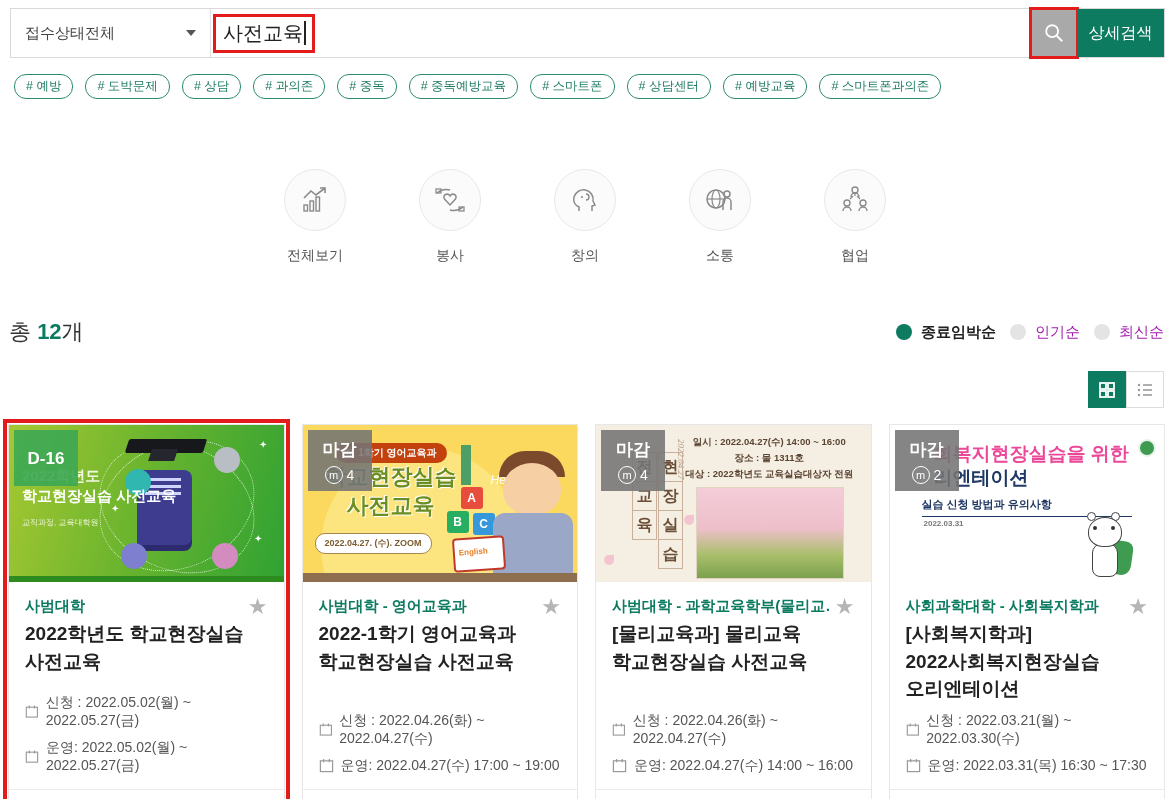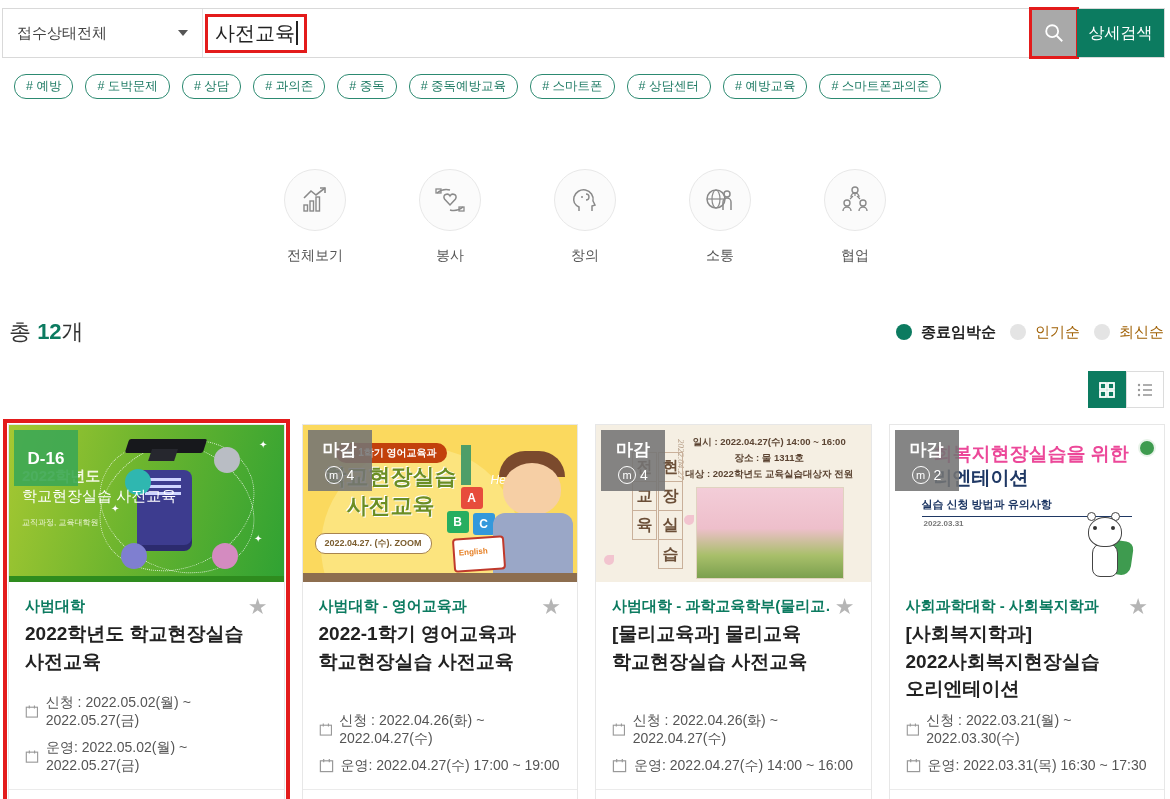--- a/index.html
+++ b/index.html
@@ -1,20 +1,20 @@
 <!DOCTYPE html>
 <html><head>
 <meta charset="utf-8">
 <style>
   * { margin:0; padding:0; box-sizing:border-box; }
   html,body { width:1170px; height:799px; overflow:hidden; background:#fff;
     font-family:"Liberation Sans","DejaVu Sans",sans-serif; color:#222; }
 
   
-  .searchbar { margin:8px 5px 0 2px; height:50px; border:1px solid #d9d9d9;
+  .searchbar { margin:8px 5px 0 10px; height:50px; border:1px solid #d9d9d9;
     display:flex; align-items:stretch; }
   .filter-dd { width:200px; display:flex; align-items:center; justify-content:space-between;
     padding:0 14px; border-right:1px solid #e2e2e2; cursor:pointer; }
   .filter-dd span { font-size:15px; color:#444; }
   .caret-down { width:0; height:0; border-left:5px solid transparent; border-right:5px solid transparent;
     border-top:6px solid #555; }
   .search-field { flex:1; display:flex; align-items:center; padding-left:2px; }
   .ann-text { border:3px solid #e31b1b; padding:3px 6px 3px 7px; display:inline-flex; align-items:center; }
   .ann-text span { font-size:20px; color:#222; }
   .text-cursor { display:inline-block; width:2px; height:24px; background:#222; margin-left:1px; }
@@ -34,21 +34,21 @@
   .cat-circle { width:62px; height:62px; border-radius:50%; background:#fbfbfb; border:1px solid #e8e8e8;
     display:flex; align-items:center; justify-content:center; }
   .cat-label { margin-top:16px; font-size:14px; color:#555; }
 
   
   .meta-row { margin-top:52px; display:flex; justify-content:space-between; align-items:center;
     padding:0 6px 0 9px; }
   .total { font-size:22px; color:#333; }
   .total b { color:#0c7b60;margin-top:43px; }
   .sorts { display:flex; align-items:center; gap:14px;padding-left:46px; }
-  .sort-opt { display:flex; align-items:center; gap:9px; cursor:pointer; font-size:15px; color:#a16207; }
+  .sort-opt { display:flex; align-items:center; gap:9px; cursor:pointer; font-size:15px; color:#a21caf; }
   .sort-opt .dot { width:16px; height:16px; border-radius:50%; background:#e4e4e4; }
   .sort-opt.active { color:#222; font-weight:bold; }
   .sort-opt.active .dot { background:#0c7b60; }
 
   
   .toggle-row { margin-top:24px; display:flex; justify-content:flex-end; padding-right:6px; }
   .vt-btn { width:38px; height:37px; display:flex; align-items:center; justify-content:center;
     border:1px solid #dcdcdc; background:#fff; cursor:pointer; }
   .vt-btn.active { background:#0c7b60; border-color:#0c7b60; }
 
@@ -73,21 +73,21 @@
   .card-title { margin-top:2px; font-size:19px; font-weight:bold; color:#222; line-height:1.45;
     word-break:keep-all; }
   .dates { margin-top:auto; padding-bottom:14px; }
   .date-row { display:flex; align-items:center; gap:7px; font-size:14px; color:#555; margin-top:9px; }
   .card-footer { border-top:1px solid #ebebeb; padding:9px 16px 10px; display:flex; align-items:center; }
 
   
   .img1 { background:linear-gradient(105deg,#a6c832 0%,#6db52e 45%,#2fa233 100%); }
   .img1 .strip { position:absolute; bottom:0; left:0; right:0; height:6px; background:#2e8c1e; }
   .img1 .t1 { position:absolute; left:13px; top:42px; color:#f2f7e0; font-size:15px; font-weight:bold; }
-  .img1 .t2 { position:absolute; left:13px; top:62px; color:#fff; font-size:15px; font-weight:normal; }
+  .img1 .t2 { position:absolute; left:13px; top:62px; color:#fff; font-size:15px; font-weight:bold; }
   .img1 .cap { position:absolute; left:13px; top:92px; color:#e8f2cf; font-size:8px; }
   .img1 .book { position:absolute; left:128px; top:45px; width:55px; height:75px; background:#3d3c8f;
     border-radius:3px 8px 8px 3px; box-shadow:0 6px 0 #2c2b6e; }
   .img1 .book::before { content:""; position:absolute; left:8px; top:8px; width:36px; height:3px;
     background:#cfd4ff; box-shadow:0 7px 0 #cfd4ff,0 14px 0 #cfd4ff; }
   .img1 .gradcap { position:absolute; left:118px; top:14px; width:78px; height:14px; background:#17181c;
     transform:skewX(-18deg); border-radius:2px; }
   .img1 .gradcap::after { content:""; position:absolute; left:26px; top:10px; width:26px; height:12px; background:#26272e; }
   .img1 .orb { position:absolute; border:1.5px dotted rgba(255,255,255,.75); border-radius:50%; }
   .img1 .o1 { left:88px; top:20px; width:160px; height:125px; transform:rotate(24deg); }

